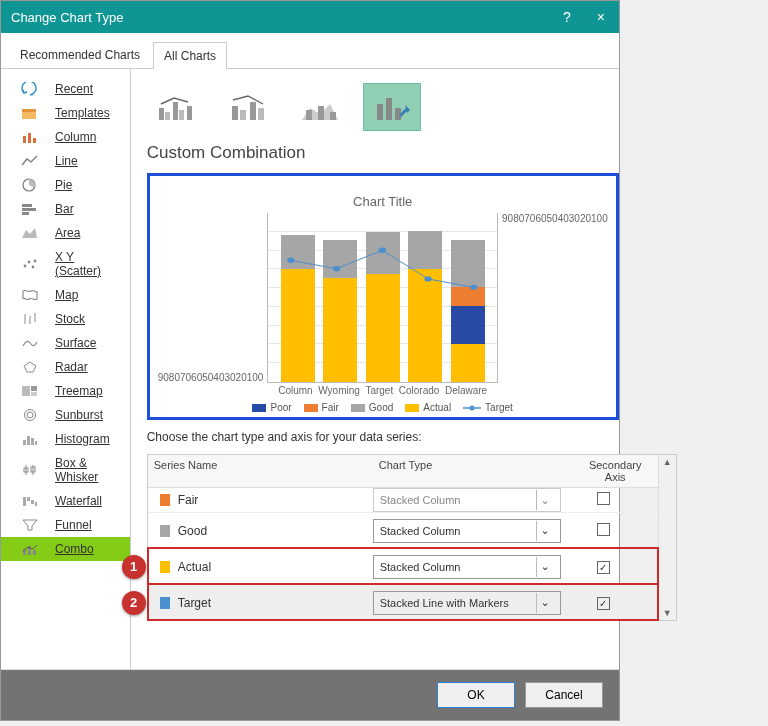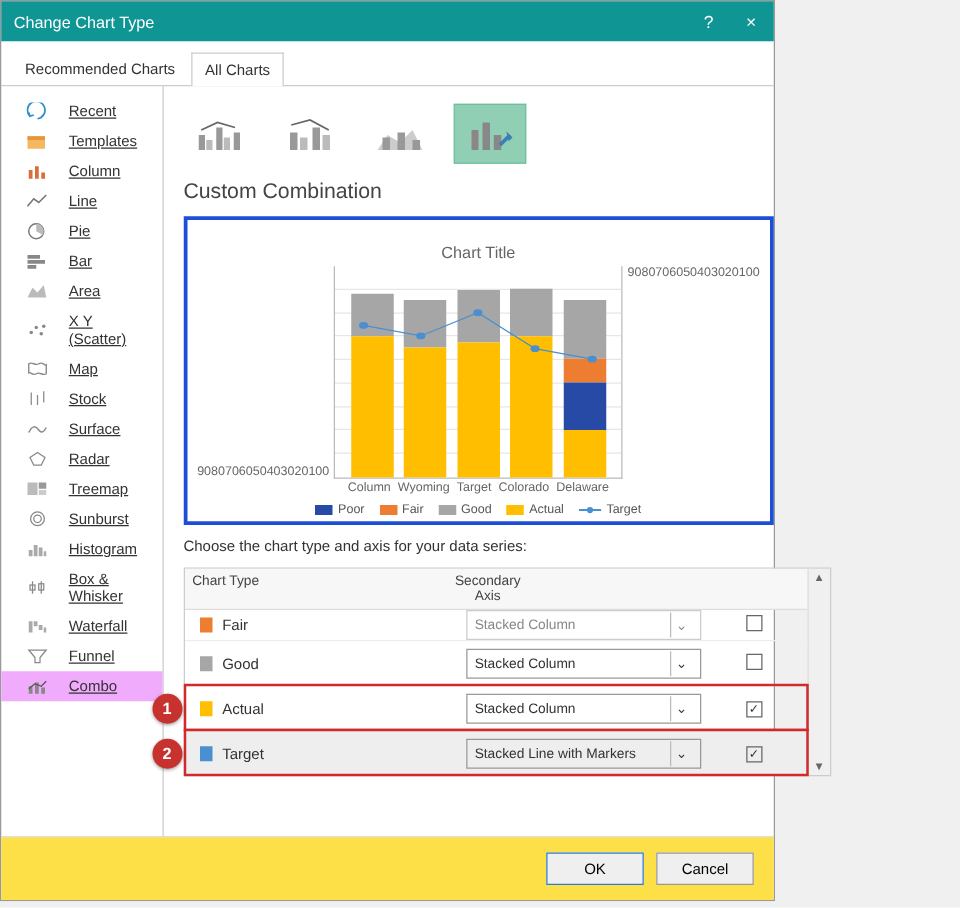--- a/index.html
+++ b/index.html
@@ -9,21 +9,21 @@
   .titlebar-title { font-size: 13px; }
   .titlebar-right { display: flex; gap: 18px; font-size: 14px; }
   .titlebar-btn { cursor: pointer; padding: 0 4px; }
   .body { display: flex; flex-direction: column; }
   .tabs { display: flex; border-bottom: 1px solid #ccc; padding: 8px 8px 0 8px; gap: 2px; }
   .tab { padding: 6px 10px; border: 1px solid transparent; border-bottom: none; cursor: pointer; }
   .tab.active { border-color: #ccc; background: #fff; position: relative; top: 1px; }
   .main { display: flex; min-height: 600px; }
   .sidebar { width: 170px; border-right: 1px solid #ccc; padding: 8px 0; }
   .side-item { display: flex; align-items: center; gap: 16px; padding: 5px 20px; cursor: pointer; text-decoration: underline; }
-  .side-item.selected { background: #f0abfc; }
+  .side-item.selected { background: #84cc16; }
   .side-icon { width: 18px; height: 14px; display: inline-flex; align-items: center; justify-content: center; }
   .side-icon svg { width: 18px; height: 14px; }
   .content { flex: 1; padding: 14px 16px; display: flex; flex-direction: column; gap: 10px; }
   .type-row { display: flex; gap: 14px; }
   .type-btn { width: 58px; height: 48px; border: 1px solid transparent; display: flex; align-items: center; justify-content: center; cursor: pointer; }
   .type-btn.selected { background: #90cfb4; border-color: #6fbfa0; }
   .type-btn svg { width: 40px; height: 34px; }
   .section-title { font-size: 17px; color: #444; margin-top: 2px; }
   .chart-preview { border: 3px solid #1d4ed8; padding: 18px 8px 4px 8px; width: 472px; }
   .chart-title { text-align: center; color: #666; font-size: 13px; margin-bottom: 4px; }
@@ -55,21 +55,21 @@
   .col-sec { width: 85px; text-align: center; }
   .series-row { display: flex; align-items: center; border-top: 1px solid #eee; min-height: 36px; position: relative; }
   .series-row.hl { outline: 2px solid #d02a2a; outline-offset: -1px; }
   .row-icon { width: 10px; height: 12px; margin: 0 8px 0 12px; }
   .row-name { width: 195px; }
   .dropdown { width: 188px; height: 24px; border: 1px solid #999; display: flex; align-items: center; justify-content: space-between; padding: 0 6px; font-size: 11px; cursor: pointer; text-align: right; }
   .dd-arrow { width: 18px; height: 20px; border-left: 1px solid #bbb; display: flex; align-items: center; justify-content: center; margin-left: 6px; }
   .chk { width: 13px; height: 13px; border: 1px solid #666; display: inline-flex; align-items: center; justify-content: center; font-size: 10px; }
   .vscroll { width: 18px; background: #f0f0f0; border-left: 1px solid #ddd; display: flex; flex-direction: column; justify-content: space-between; align-items: center; padding: 2px 0; }
   .vscroll .arr { font-size: 9px; color: #666; cursor: pointer; }
-  .footer { display: flex; justify-content: flex-end; gap: 10px; padding: 12px 16px; background: #fde047; border-top: 1px solid #ddd; }
+  .footer { display: flex; justify-content: flex-end; gap: 10px; padding: 12px 16px; background: #737373; border-top: 1px solid #ddd; }
   .btn { width: 78px; height: 26px; border: 1px solid #999; background: #efefef; cursor: pointer; font-size: 12px; }
   .btn.primary { border: 1.5px solid #2a7fd4; }
   .callout { position: absolute; left: -26px; width: 24px; height: 24px; border-radius: 50%; background: #c8322e; color: #fff; display: flex; align-items: center; justify-content: center; font-weight: bold; font-size: 13px; box-shadow: 0 1px 3px rgba(0,0,0,.4); }
 </style>
 </head>
 <body>
 
 <div class="dialog">
   <div class="titlebar">
     <span class="titlebar-title">Change Chart Type</span>
@@ -417,20 +417,21 @@
                 <span>Target</span>
               </div>
           </div>
         </div>
 
         <div class="series-label">Choose the chart type and axis for your data series:</div>
 
         <div class="series-panel">
           <div class="series-scroll">
             <div class="series-header">
+              <div class="col-name">Series Name</div>
               <div class="col-type">Chart Type</div>
               <div class="col-sec">Secondary Axis</div>
             </div>
             <div class="series-row" style="min-height:22px;border-top:none">
               <div class="row-icon" style="background:#ed7d31"></div>
               <div class="row-name">Fair</div>
               <div class="dropdown" style="border-color:#ccc;color:#888">
                   <span>Stacked Column</span>
                   <span class="dd-arrow">⌄</span>
                 </div>

